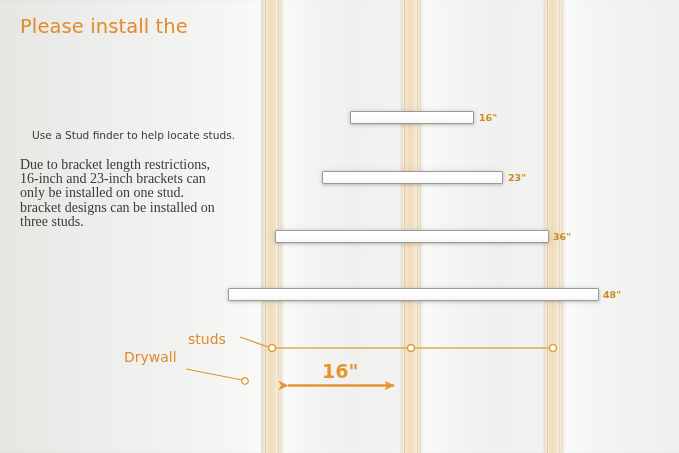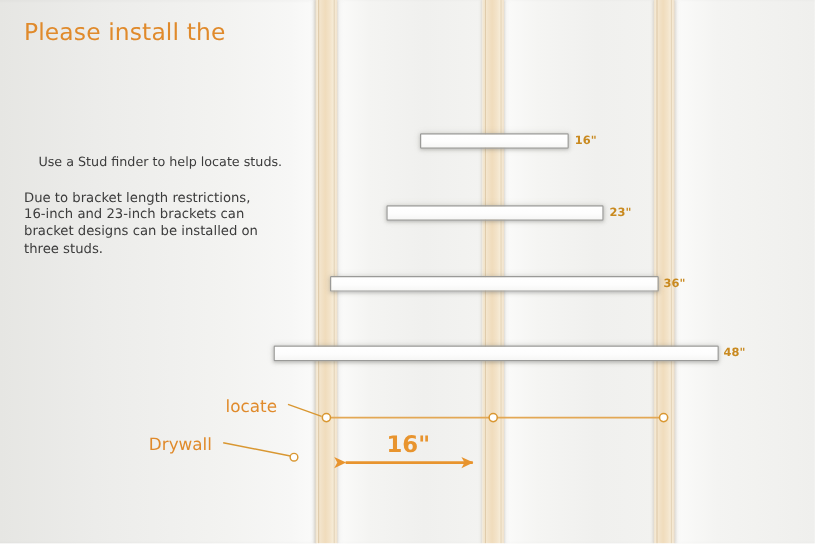--- a/index.html
+++ b/index.html
@@ -100,22 +100,23 @@
     color: #3b3b3b;
     font-size: 10.6px;
     line-height: 14px;
   }
   #body-text {
     position: absolute;
     left: 20px;
     top: 158px;
     width: 252px;
     color: #3b3b3b;
-    font-size: 11px;
+    font-size: 14px;
     line-height: 14.2px;
+    font-family: Liberation Serif, serif;
   }
   #body-text .bline { display: block; white-space: nowrap; }
 
   
   .shelf-bar {
     position: absolute;
     height: 13px;
     background: linear-gradient(180deg, #ffffff 0%, #fdfdfd 55%, #f6f6f5 100%);
     border: 1px solid #9a9a98;
     border-radius: 1px;
@@ -151,21 +152,21 @@
     overflow: visible;
   }
 
   .ann-label {
     position: absolute;
     color: #E08A2B;
     font-size: 14px;
     white-space: nowrap;
   }
   #label-studs { left: 188px; top: 331px; }
-  #label-drywall { left: 124px; top: 363px; }
+  #label-drywall { left: 124px; top: 349px; }
 
   #dim-text {
     position: absolute;
     left: 322px;
     top: 360px;
     color: #E8942E;
     font-size: 19px;
     font-weight: bold;
     white-space: nowrap;
   }
@@ -186,20 +187,21 @@
 
   <div id="title">
     <span class="tline">Please install the</span>
   </div>
 
   <div id="lead-text">Use a Stud finder to help locate studs.</div>
 
   <div id="body-text">
     <span class="bline">Due to bracket length restrictions,</span>
     <span class="bline">16-inch and 23-inch brackets can</span>
+    <span class="bline">only be installed on one stud.</span>
     <span class="bline">bracket designs can be installed on</span>
     <span class="bline">three studs.</span>
   </div>
 
   <div class="shelf-bar" id="bar-16"></div>
   <div class="shelf-label" id="lbl-16">16"</div>
 
   <div class="shelf-bar" id="bar-23"></div>
   <div class="shelf-label" id="lbl-23">23"</div>
 
@@ -227,17 +229,17 @@
     <circle cx="553" cy="348" r="3.4" fill="#ffffff" stroke="#D99731" stroke-width="1.3"></circle>
 
     <line x1="240" y1="337" x2="268" y2="347" stroke="#D99731" stroke-width="1.2"></line>
 
     <line x1="186" y1="369" x2="242" y2="380" stroke="#D99731" stroke-width="1.2"></line>
     <circle cx="245" cy="381" r="3.2" fill="#ffffff" stroke="#D99731" stroke-width="1.2"></circle>
 
     <line x1="288" y1="385.5" x2="394" y2="385.5" stroke="#E8942E" stroke-width="2.4" marker-start="url(#arrow-left)" marker-end="url(#arrow-right)"></line>
   </svg>
 
-  <div class="ann-label" id="label-studs">locate</div>
+  <div class="ann-label" id="label-studs">studs</div>
   <div class="ann-label" id="label-drywall">Drywall</div>
   <div id="dim-text">16"</div>
 
 </div>
 
 </body></html>

